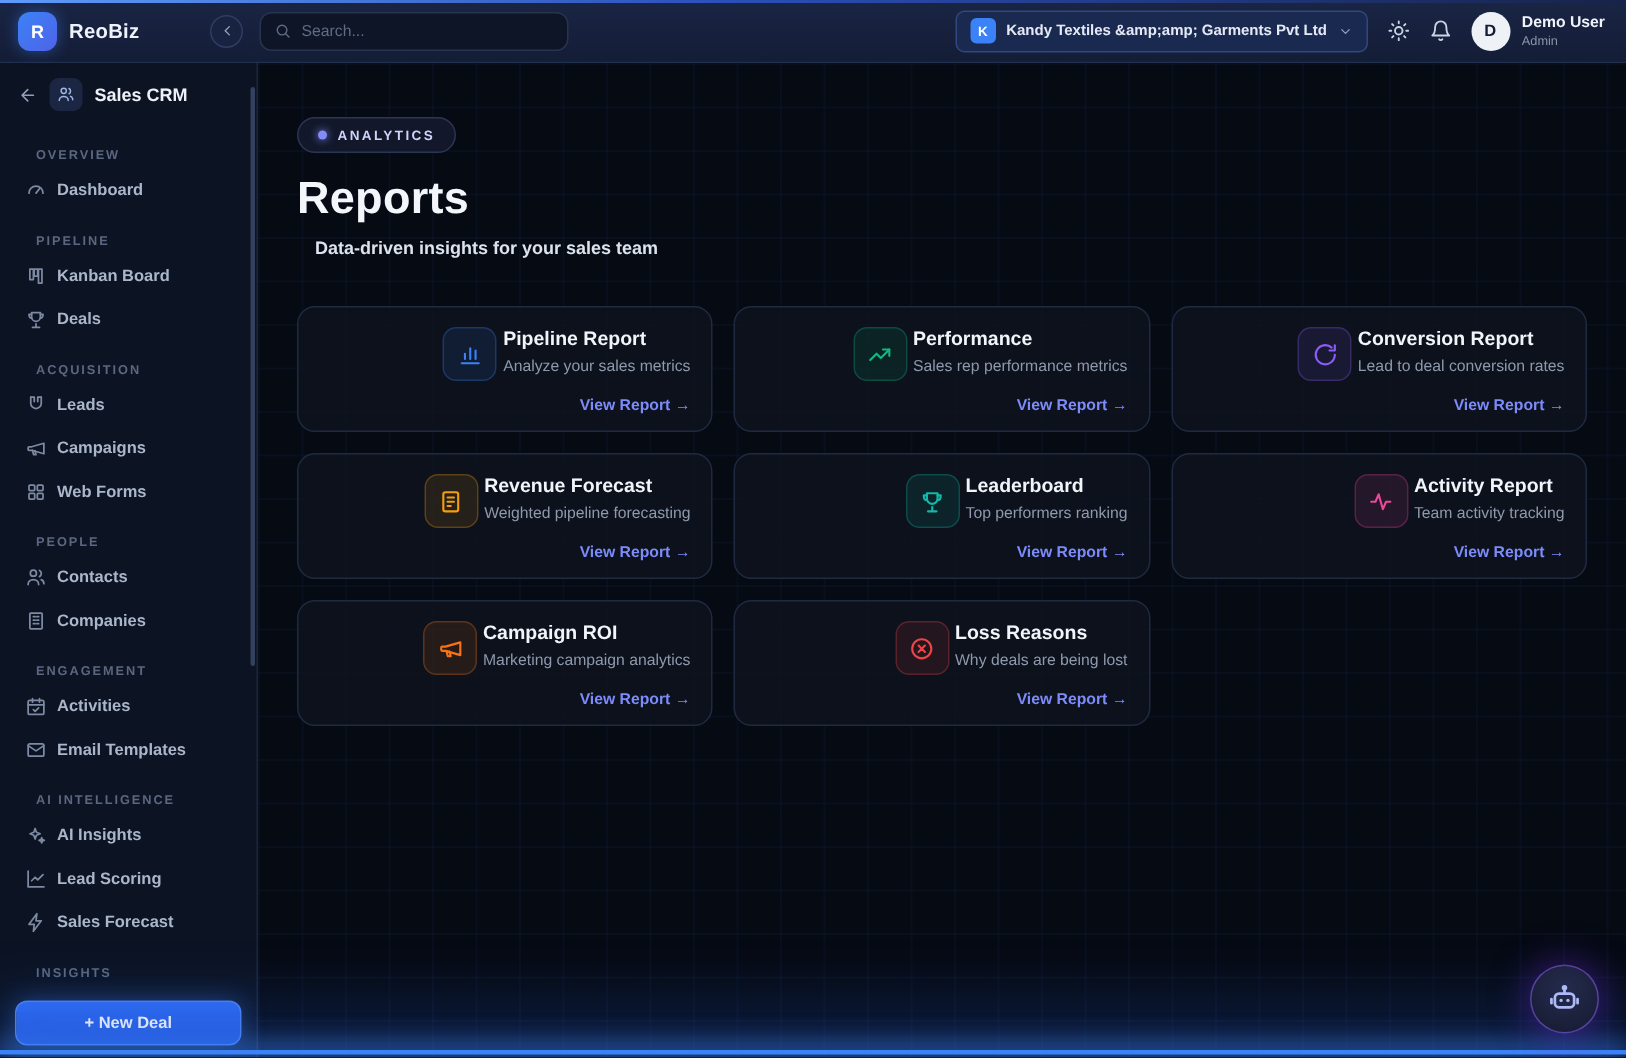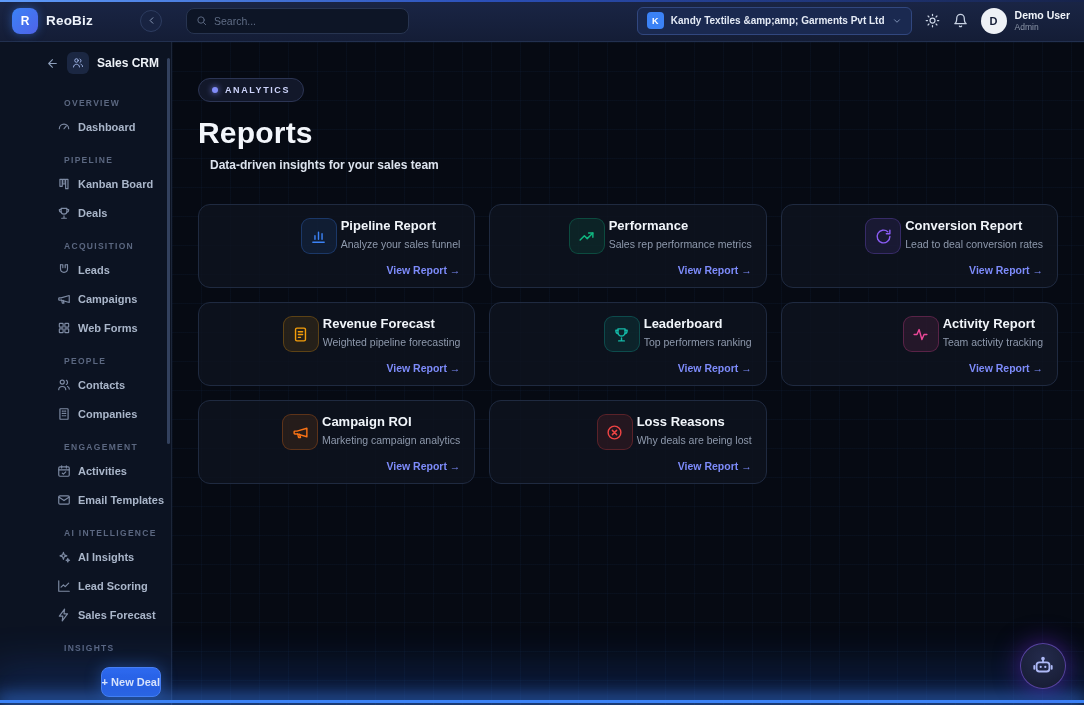--- a/index.html
+++ b/index.html
@@ -14,21 +14,21 @@
   .topbar::before { content:""; position:absolute; top:0; left:0; right:0; height:2px;
     background:linear-gradient(90deg,#5f9bfa,#2b4fb8 45%,#17234a); }
   .tb-left { width:172px; flex:none; display:flex; align-items:center; gap:8px; padding:0 10px 0 12px; }
   .logo { width:26px; height:26px; border-radius:8px; display:flex; align-items:center; justify-content:center;
     background:linear-gradient(135deg,#3b82f6,#4f63e8); color:#fff; font-size:12px; font-weight:700;
     box-shadow:0 0 10px rgba(59,130,246,.45); cursor:pointer; }
   .brand { font-size:13.5px; font-weight:700; color:#eef3fb; letter-spacing:.2px; }
   .collapse-btn { margin-left:auto; width:22px; height:22px; border-radius:50%; background:#182341;
     border:1px solid #2d3c60; color:#93a3c0; display:flex; align-items:center; justify-content:center; cursor:pointer; }
   .collapse-btn svg { width:11px; height:11px; }
-  .searchwrap { margin-left:14px; width:223px; height:26px; border-radius:8px; background:#0d1526;
+  .searchwrap { margin-left:1px; width:206px; height:26px; border-radius:8px; background:#0d1526;
     border:1px solid #273450; display:flex; align-items:center; gap:7px; padding:0 9px; }
   .searchwrap svg { width:11px; height:11px; color:#5f6c85; flex:none; }
   .searchwrap input { background:transparent; border:none; outline:none; color:#cdd6e6;
     font-size:10.5px; width:100%; font-family:inherit; }
   .searchwrap input::placeholder { color:#5f6c85; }
   .tb-right { margin-left:auto; display:flex; align-items:center; gap:13px; }
   .company { height:28px; display:flex; align-items:center; gap:7px; padding:0 9px;
     background:#1a2950; border:1px solid #31477f; border-radius:6px; cursor:pointer; }
   .company-badge { width:17px; height:17px; border-radius:4px; background:#3b82f6; color:#fff;
     font-size:9px; font-weight:700; display:flex; align-items:center; justify-content:center; }
@@ -40,21 +40,21 @@
   .avatar { width:26px; height:26px; border-radius:50%; background:#eef1f6; color:#141d36;
     font-size:11px; font-weight:700; display:flex; align-items:center; justify-content:center; }
   .user-name { font-size:10.5px; font-weight:700; color:#f0f4fa; line-height:1.25; }
   .user-role { font-size:8.5px; color:#8b95a8; line-height:1.2; }
 
   
   .body { flex:1; display:flex; min-height:0; }
 
   
   .sidebar { width:172px; flex:none; background:#0c1322; border-right:1px solid #1c2639;
-    display:flex; flex-direction:column; position:relative; z-index:5;align-items:flex-end; }
+    display:flex; flex-direction:column; position:relative; z-index:5; }
   .side-head { display:flex; align-items:center; gap:8px; padding:10px 12px; height:42px; flex:none; }
   .back-btn { background:none; border:none; color:#8fa0bd; cursor:pointer; display:flex; }
   .back-btn svg { width:13px; height:13px; }
   .module-icon { width:22px; height:22px; border-radius:6px; background:#1b2742; color:#9fb4e6;
     display:flex; align-items:center; justify-content:center; flex:none; }
   .module-icon svg { width:12px; height:12px; }
   .side-title { font-size:12px; font-weight:700; color:#eef2f8; }
   nav { flex:1; overflow:hidden;margin-left:10px; }
   .sec { margin-top:10px; }
   .sec-label { height:18px; line-height:18px; padding:0 14px; font-size:8.5px; font-weight:700;
@@ -328,21 +328,21 @@
         <div class="card">
           <div class="card-top">
             <span class="cicon" style="color: rgb(59, 130, 246); background: rgba(59, 130, 246, 0.11); border-color: rgba(59, 130, 246, 0.27);">
               <svg viewBox="0 0 24 24">
                   <path d="M4 20h16"></path>
                   <path d="M7 16v-5M12 16V6M17 16v-8"></path>
                 </svg>
             </span>
             <span>
               <div class="ctitle">Pipeline Report</div>
-              <div class="csub">Analyze your sales funnel</div>
+              <div class="csub">Analyze your sales metrics</div>
             </span>
           </div>
           <span class="cview">View Report →</span>
         </div>
 
         <div class="card">
           <div class="card-top">
             <span class="cicon" style="color: rgb(16, 185, 129); background: rgba(16, 185, 129, 0.11); border-color: rgba(16, 185, 129, 0.27);">
               <svg viewBox="0 0 24 24">
                   <path d="M3 17l6-6 4 4 8-8"></path>

